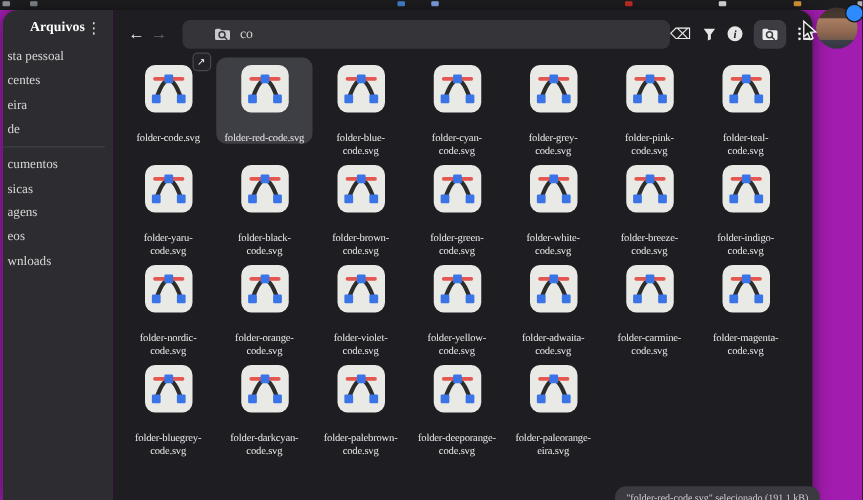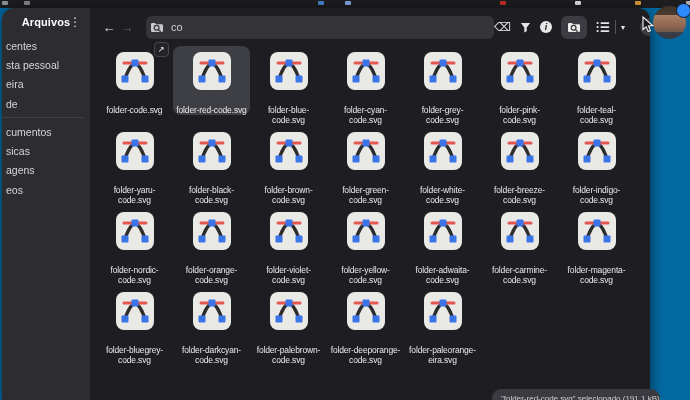--- a/index.html
+++ b/index.html
@@ -1,17 +1,17 @@
 <!DOCTYPE html>
 <html><head>
 <meta charset="utf-8">
 <style>
   html,body{margin:0;padding:0;background:#101013;}
   .canvas{position:relative;width:690px;height:400px;overflow:hidden;
-    background:#0369a1;font-family:Liberation Sans, sans-serif;
+    background:#a21caf;font-family:Liberation Serif, serif;
     -webkit-font-smoothing:antialiased;}
   
   .top-strip{position:absolute;left:0;top:0;width:690px;height:8px;background:#1d1d20;}
   .fav-dot{position:absolute;top:1px;width:6px;height:4px;border-radius:1px;opacity:.9;}
   
   .window{position:absolute;left:2px;top:8px;width:648px;height:392px;
     border-radius:12px 12px 0 0;overflow:hidden;display:flex;
     box-shadow:0 2px 14px rgba(0,0,0,.55);}
   .sidebar{width:88px;background:#2c2c31;flex:none;display:flex;flex-direction:column;}
   .sidebar-header{height:28px;position:relative;display:flex;align-items:center;justify-content:center;}
@@ -20,21 +20,21 @@
     font-size:12px;display:flex;align-items:center;justify-content:center;}
   .side-item{height:19.3px;display:flex;align-items:center;padding-left:4px;
     font-size:10.5px;color:#d6d6d6;white-space:nowrap;overflow:hidden;}
   .side-sep{height:1px;background:#3f3f45;margin:4px 6px 4px 0;}
   .content{flex:1;background:#1e1e22;position:relative;display:flex;flex-direction:column;}
   
   .toolbar{height:38px;flex:none;display:flex;align-items:center;padding:0 10px;}
   .nav-btn{width:18px;font-size:13px;font-weight:bold;color:#eaeaea;text-align:center;}
   .nav-btn.disabled{color:#64646a;}
   .search{width:340px;height:23px;margin-left:10px;background:#343439;border-radius:6px;
-    display:flex;align-items:center;padding:0 4px;gap:7px;}
+    display:flex;align-items:center;padding:0 25px;gap:7px;}
   .search-text{font-size:11px;color:#d2d2d2;}
   .tb-right{margin-left:auto;display:flex;align-items:center;gap:9px;}
   .tb-ic{color:#e6e6e6;font-size:12px;line-height:1;display:flex;align-items:center;justify-content:center;}
   .info-ic{width:12px;height:12px;border-radius:50%;background:#e6e6e6;color:#202024;
     font-size:9px;font-weight:bold;display:flex;align-items:center;justify-content:center;font-style:italic;}
   .toggle-active{width:26px;height:23px;background:#3c3c42;border-radius:6px;
     display:flex;align-items:center;justify-content:center;}
   .split{display:flex;align-items:center;gap:5px;}
   .split-sep{width:1px;height:14px;background:#55555c;}
   .caret{font-size:8px;color:#e6e6e6;}
@@ -82,25 +82,25 @@
 
   <div class="window">
 
     <div class="sidebar">
       <div class="sidebar-header">
         <span class="sidebar-title">Arquivos</span>
         <span class="kebab">⋮</span>
       </div>
       <div id="side-places">
   <div class="side-item">
+            <span>sta pessoal</span>
+          </div>
+
+  <div class="side-item">
             <span>centes</span>
-          </div>
-
-  <div class="side-item">
-            <span>sta pessoal</span>
           </div>
 
 
   <div class="side-item">
             <span>eira</span>
           </div>
 
   <div class="side-item">
             <span>de</span>
           </div>
@@ -116,20 +116,23 @@
           </div>
 
   <div class="side-item">
             <span>agens</span>
           </div>
 
   <div class="side-item">
             <span>eos</span>
           </div>
 
+  <div class="side-item">
+            <span>wnloads</span>
+          </div>
 </div>
     </div>
 
     <div class="content">
       <div class="toolbar">
         <span class="nav-btn">←</span>
         <span class="nav-btn disabled">→</span>
 
         <div class="search">
           <svg width="14" height="12" viewBox="0 0 14 12">

